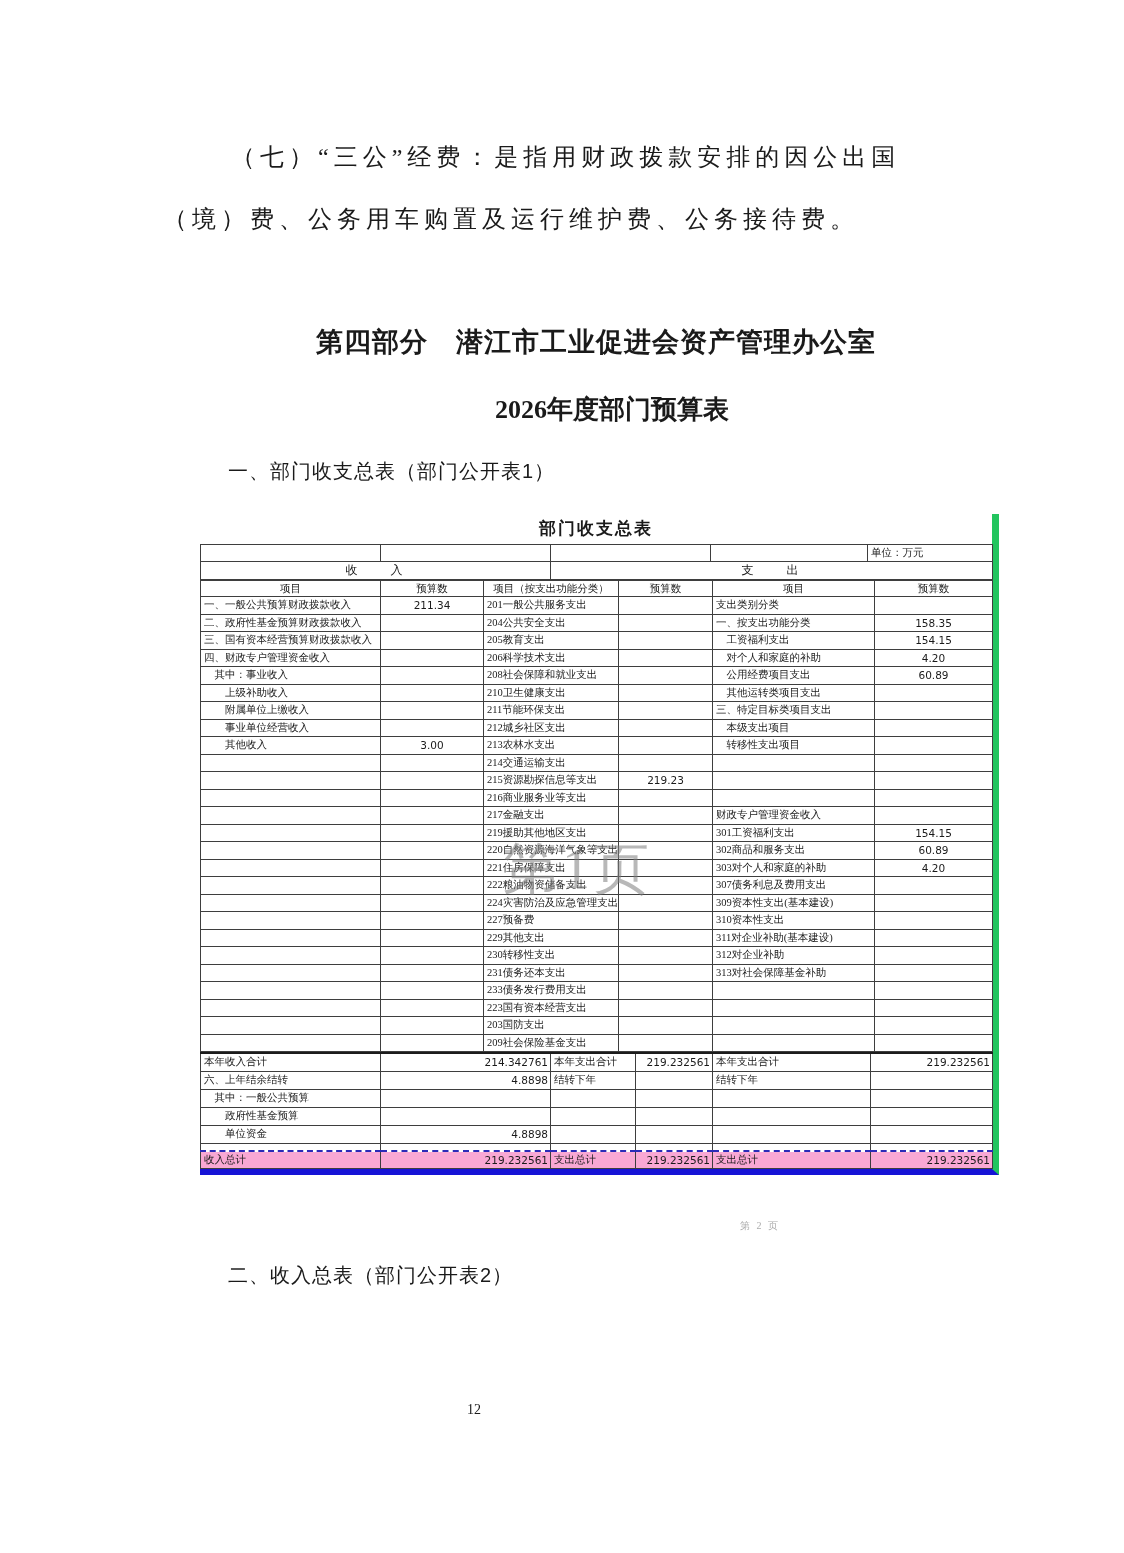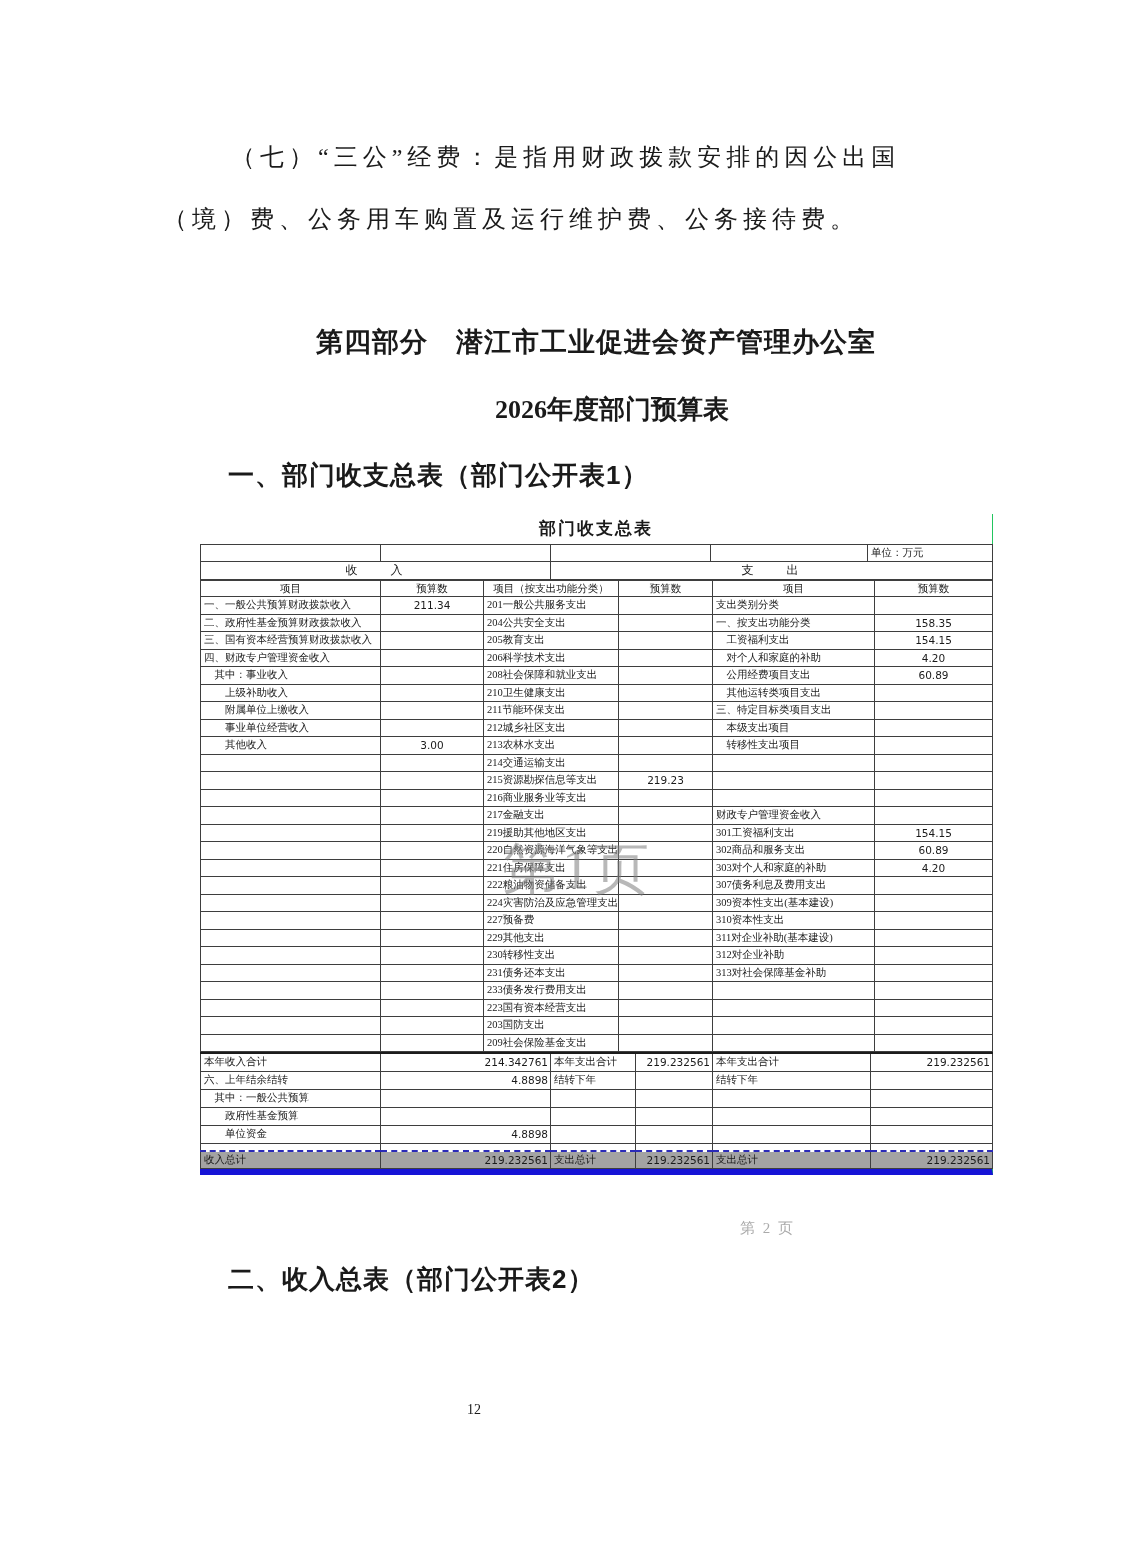--- a/index.html
+++ b/index.html
@@ -6,52 +6,52 @@
   body{width:1124px;height:1553px;font-family:"Liberation Serif","DejaVu Serif",serif;color:#1a1a1a;}
   .page{position:relative;width:1124px;height:1553px;overflow:hidden;background:#fff;}
 
   .intro{position:absolute;left:163px;top:126px;width:800px;margin:0;
          font-size:24px;line-height:62px;letter-spacing:5px;text-indent:68px;}
 
   .h-part{position:absolute;left:200px;top:324px;width:792px;margin:0;text-align:center;
           font-size:27px;font-weight:bold;letter-spacing:1px;}
   .h-sub{position:absolute;left:216px;top:392px;width:792px;margin:0;text-align:center;
          font-size:26px;font-weight:bold;}
-  .h-sec{position:absolute;left:228px;margin:0;font-size:26px;font-weight:bold;letter-spacing:1px;
+  .h-sec{position:absolute;left:228px;margin:0;font-size:20px;font-weight:normal;letter-spacing:1px;
          font-family:"Liberation Sans","DejaVu Sans",sans-serif;}
   .h-sec1{top:458px;}
   .h-sec2{top:1262px;}
 
   .tablewrap{position:absolute;left:200px;top:514px;width:792px;
-             border-right:1px solid #22c55e;border-bottom:6px solid #1513d6;}
+             border-right:7px solid #22c55e;border-bottom:6px solid #1513d6;}
   .ttitle{height:30px;line-height:30px;text-align:center;font-weight:bold;font-size:17px;
           letter-spacing:2px;font-family:"Liberation Sans","DejaVu Sans",sans-serif;}
 
   table{border-collapse:collapse;width:792px;table-layout:fixed;}
   td,th{border:1px solid #3e3e3e;padding:0 3px;overflow:hidden;white-space:nowrap;
         font-weight:normal;box-sizing:border-box;}
 
   .toprows td{height:17px;font-size:10.5px;}
   .toprows .iehead{text-align:center;font-size:12px;letter-spacing:3px;height:16px;}
   .toprows .unit{text-align:left;}
 
   .t1 th{height:16px;font-size:10.5px;text-align:center;}
   .t1 td{height:17.5px;font-size:10.5px;line-height:12px;}
   td.num{font-family:"DejaVu Sans","Liberation Sans",sans-serif;font-size:10.5px;text-align:center;}
   td.item{text-align:left;}
 
   .t2 td{height:18px;font-size:10.5px;}
   .t2 td.num{text-align:right;padding-right:2px;}
   .t2 tr.heavy-top td{border-top:2px solid #1c1c1c;}
   .t2 tr.spacer td{height:8px;}
-  .t2 tr.grand td{border-top:2px dashed #2a2ab8;background:#a3a3a3;height:17px;}
+  .t2 tr.grand td{border-top:2px dashed #2a2ab8;background:#f9a8d4;height:17px;}
 
   .wm-large{position:absolute;left:303px;top:318px;font-size:56px;letter-spacing:3px;
             color:rgba(125,125,125,0.55);pointer-events:none;z-index:5;}
-  .wm-small{position:absolute;left:540px;top:705px;font-size:15px;letter-spacing:2px;
+  .wm-small{position:absolute;left:540px;top:705px;font-size:10px;letter-spacing:2px;
             color:rgba(155,155,155,0.85);pointer-events:none;z-index:5;}
 
   .pagenum{position:absolute;left:0;top:1402px;width:948px;text-align:center;font-size:14px;}
 </style>
 </head>
 <body>
 
 <div class="page">
 
   <p class="intro">（七）“三公”经费：是指用财政拨款安排的因公出国（境）费、公务用车购置及运行维护费、公务接待费。</p>

